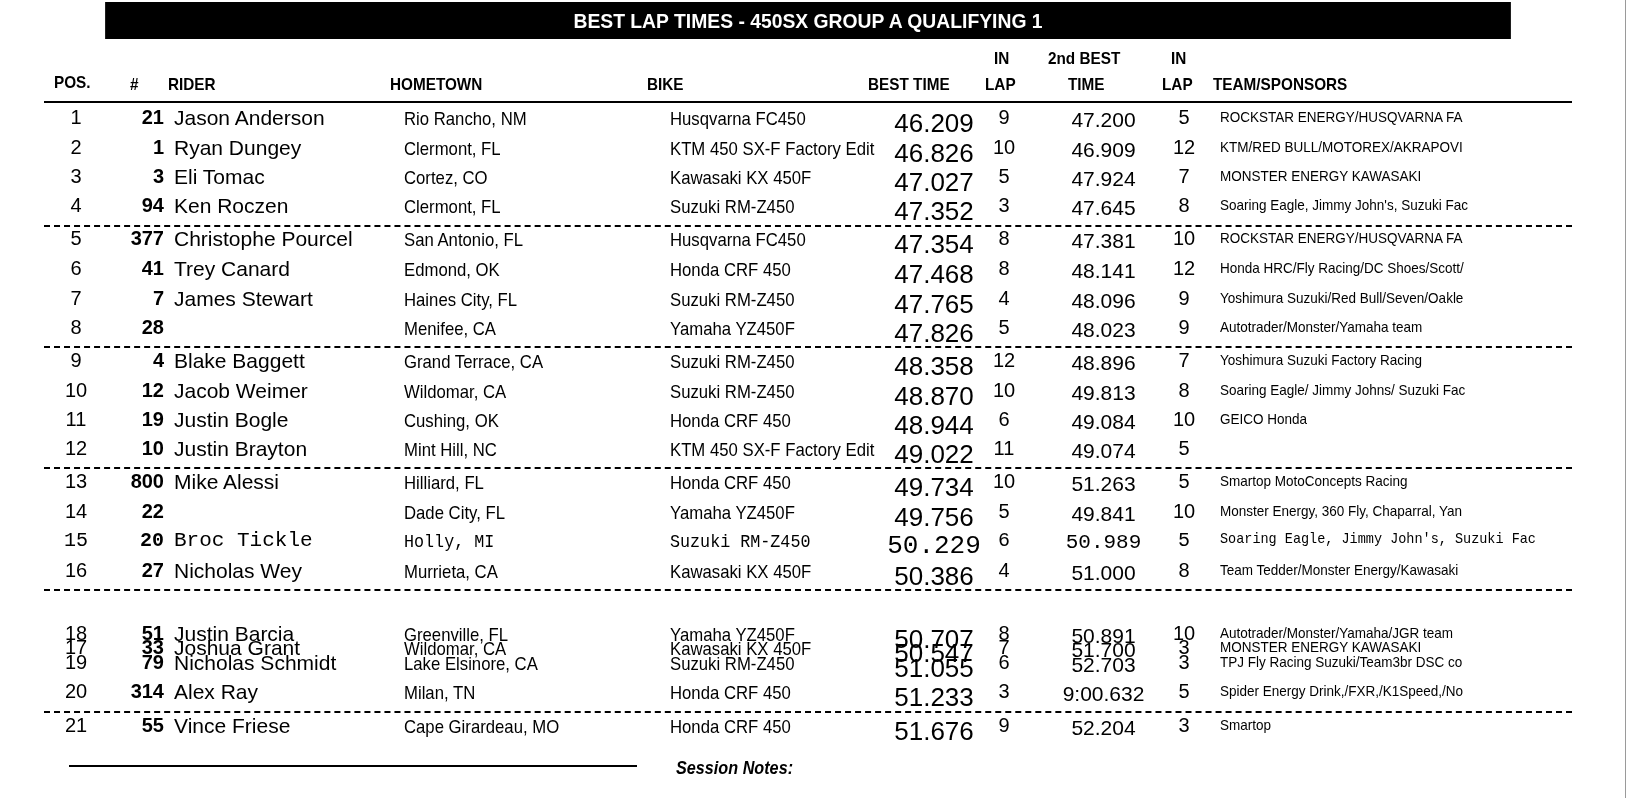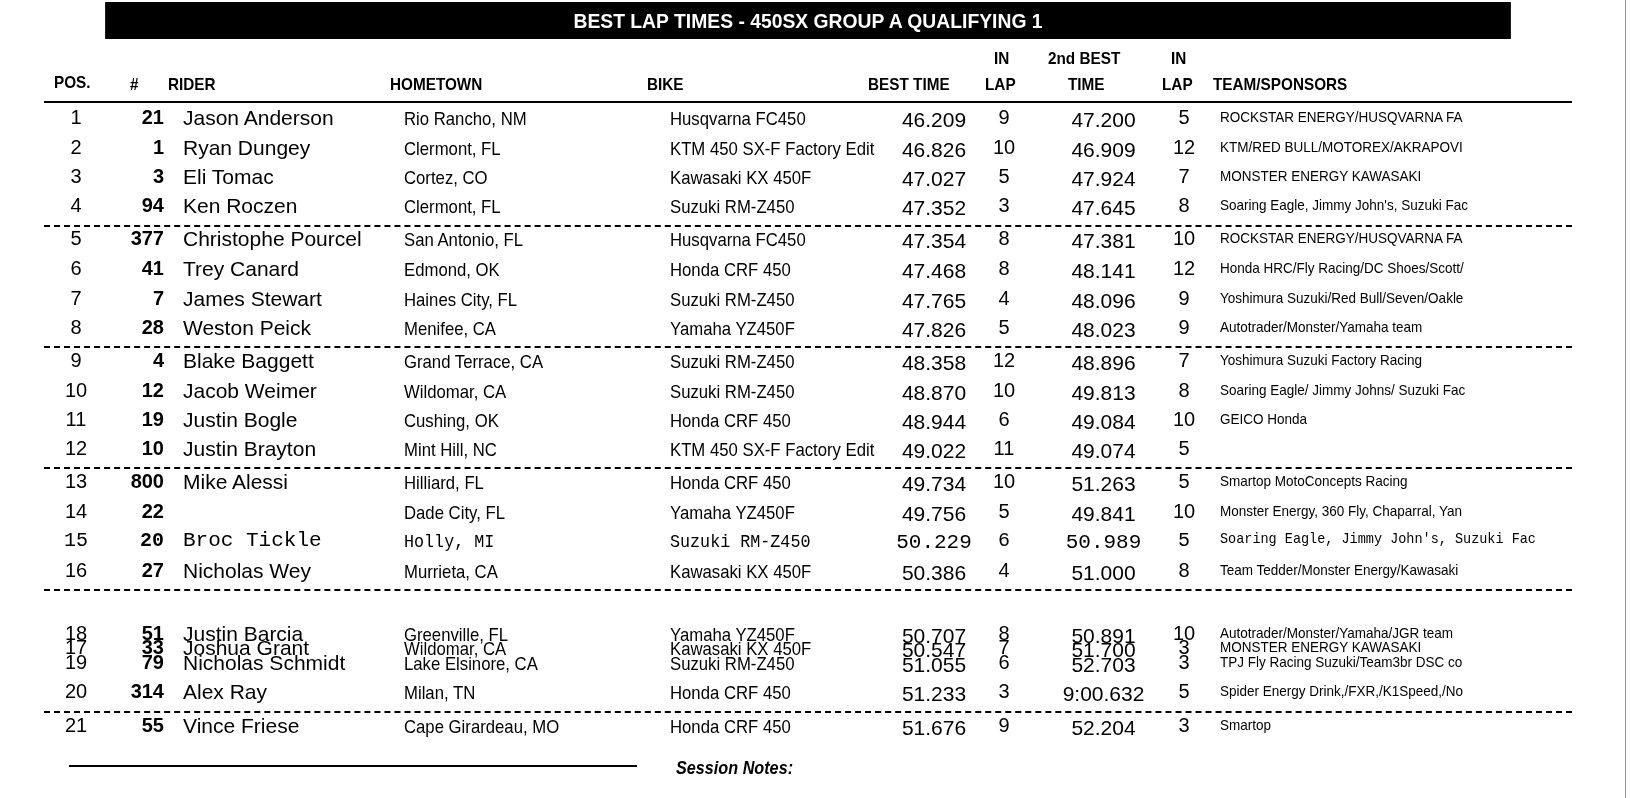--- a/index.html
+++ b/index.html
@@ -26,24 +26,24 @@
       position: absolute; left: 44px; top: 101px; width: 1528px; height: 2px; background: #000;
     }
     .row {
       position: absolute; left: 44px; width: 1528px; height: 30px;
     }
     .cell {
       position: absolute; top: 0; white-space: nowrap; overflow: hidden;
     }
     .c-pos { left: 0; width: 64px; text-align: center; font-size: 20px; }
     .c-num { left: 66px; width: 54px; text-align: right; font-size: 20px; font-weight: bold; }
-    .c-rider { left: 139px; width: 240px; font-size: 21px; }
+    .c-rider { left: 130px; width: 240px; font-size: 21px; }
     .c-home { left: 360px; width: 260px; font-size: 19px; transform: scaleX(0.88); transform-origin: left top; top: 2px; }
     .c-bike { left: 626px; width: 260px; font-size: 19px; transform: scaleX(0.88); transform-origin: left top; top: 2px; }
-    .c-best { left: 830px; width: 120px; text-align: center; font-size: 21px; top: 2px; }
+    .c-best { left: 830px; width: 120px; text-align: center; font-size: 26px; top: 2px; }
     .c-inlap1 { left: 935px; width: 50px; text-align: center; font-size: 20px; }
     .c-second { left: 1002px; width: 115px; text-align: center; font-size: 21px; top: 2px; }
     .c-inlap2 { left: 1115px; width: 50px; text-align: center; font-size: 20px; }
     .c-team { left: 1176px; width: 352px; font-size: 15px; top: 2px; }
     .c-team span { display: inline-block; transform: scaleX(0.9); transform-origin: left top; white-space: nowrap; }
     .dash {
       position: absolute; left: 44px; width: 1528px; height: 0;
       border-top: 2px dashed #000;
     }
     .foot-line {
@@ -164,21 +164,20 @@
     <div class="cell c-bike">Suzuki RM-Z450</div>
     <div class="cell c-best">47.765</div>
     <div class="cell c-inlap1">4</div>
     <div class="cell c-second">48.096</div>
     <div class="cell c-inlap2">9</div>
     <div class="cell c-team"><span>Yoshimura Suzuki/Red Bull/Seven/Oakle</span></div>
   </div>
   <div class="row" style="top:316px;">
     <div class="cell c-pos">8</div>
     <div class="cell c-num">28</div>
-    <div class="cell c-rider">Weston Peick</div>
     <div class="cell c-home">Menifee, CA</div>
     <div class="cell c-bike">Yamaha YZ450F</div>
     <div class="cell c-best">47.826</div>
     <div class="cell c-inlap1">5</div>
     <div class="cell c-second">48.023</div>
     <div class="cell c-inlap2">9</div>
     <div class="cell c-team"><span>Autotrader/Monster/Yamaha team</span></div>
   </div>
   <div class="dash" style="top:346px;"></div>
 

